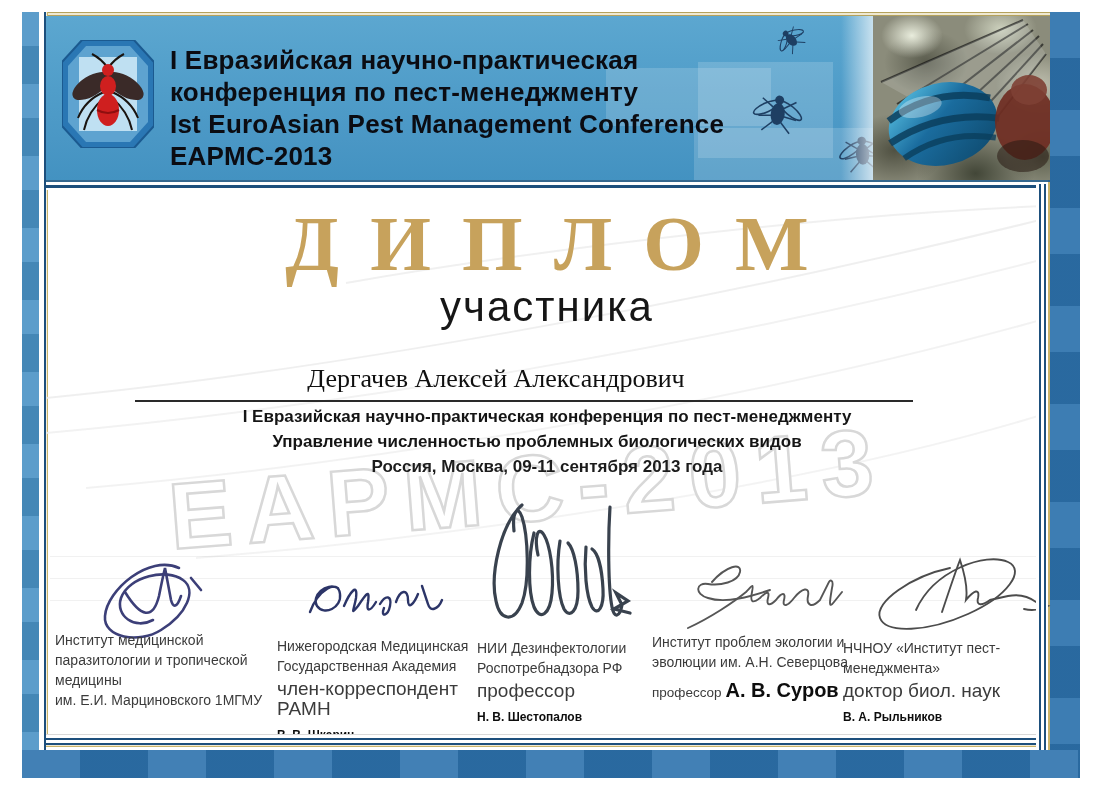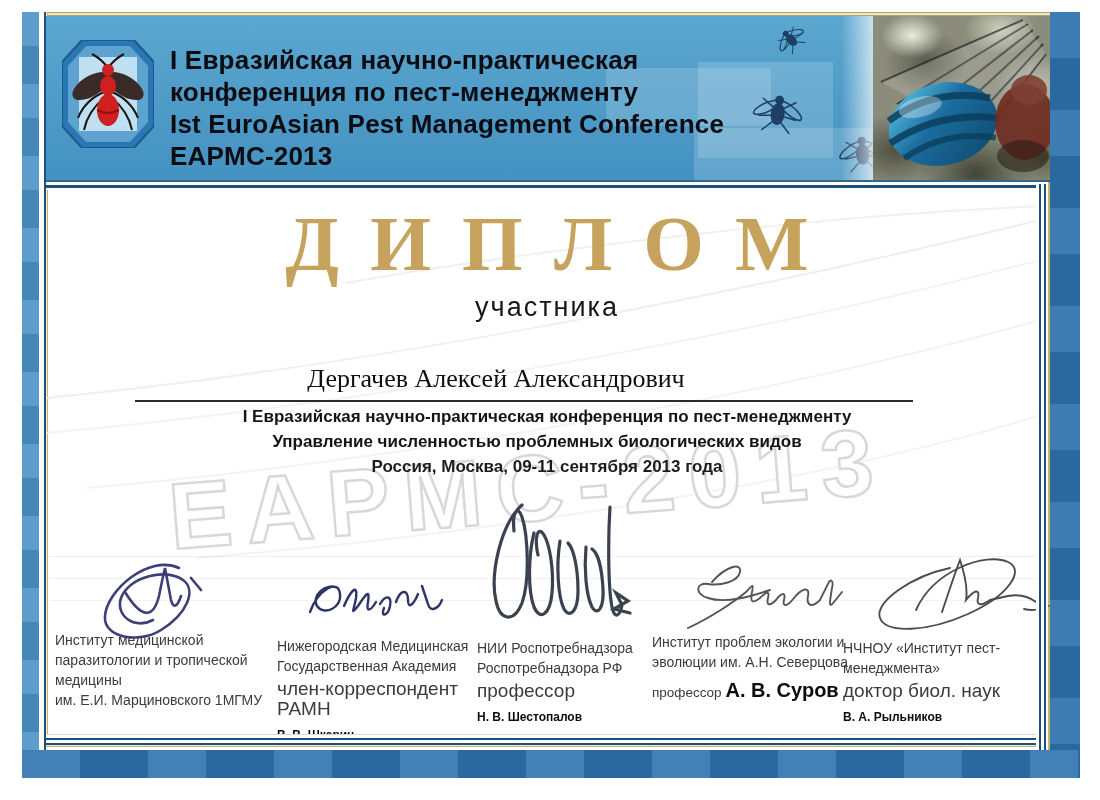--- a/index.html
+++ b/index.html
@@ -42,21 +42,21 @@
       radial-gradient(ellipse 60px 46px at 30% 28%,rgba(50,52,40,.55),transparent 70%),
       radial-gradient(ellipse 72px 52px at 12% 82%,rgba(55,56,42,.7),transparent 70%),
       radial-gradient(ellipse 84px 60px at 58% 96%,rgba(42,47,33,.75),transparent 70%),
       radial-gradient(ellipse 52px 42px at 96% 86%,rgba(66,71,52,.6),transparent 70%);}
 
   
   .diploma-title{left:46px;top:198px;width:1002px;text-align:center;
     font-family:"Liberation Serif",serif;font-weight:700;font-size:78px;line-height:92px;
     letter-spacing:.40em;padding-left:.40em;box-sizing:border-box;color:#c7a25c;}
   .diploma-sub{left:46px;top:283px;width:1002px;text-align:center;
-    font-size:27px;line-height:48px;color:#161616;letter-spacing:2px;font-weight:400;}
+    font-size:42px;line-height:48px;color:#161616;letter-spacing:2px;font-weight:400;}
   .recipient{left:46px;top:359px;width:900px;text-align:center;
     font-family:"Liberation Serif",serif;font-size:26px;line-height:40px;color:#101010;}
   .recipient-line{left:135px;top:400px;width:778px;height:2px;background:#2a2a2a;}
   .line-conf{left:46px;top:407px;width:1002px;text-align:center;
     font-size:17px;font-weight:700;color:#151515;}
   .line-topic{left:46px;top:432px;width:982px;text-align:center;
     font-size:17px;font-weight:700;color:#151515;}
   .line-date{left:46px;top:457px;width:1002px;text-align:center;
     font-size:17px;font-weight:600;color:#1c1c1c;}
   .watermark{left:168px;top:432px;width:800px;text-align:left;white-space:nowrap;
@@ -245,21 +245,21 @@
   </div>
 
   <div class="abs sig-col" style="left:277px;top:636px;width:205px">
     <span class="org-line">Нижегородская Медицинская</span>
     <span class="org-line">Государственная Академия</span>
     <span class="title-sm">член-корреспондент РАМН</span>
     <span class="sig-name">В. В. Шкарин</span>
   </div>
 
   <div class="abs sig-col" style="left:477px;top:638px;width:195px">
-    <span class="org-line">НИИ Роспотребнадзора</span>
+    <span class="org-line">НИИ Дезинфектологии</span>
     <span class="org-line">Роспотребнадзора РФ</span>
     <span class="title-sm">профессор</span>
     <span class="sig-name">Н. В. Шестопалов</span>
   </div>
 
   <div class="abs sig-col" style="left:652px;top:632px;width:200px">
     <span class="org-line">Институт проблем экологии и</span>
     <span class="org-line">эволюции им. А.Н. Северцова</span>
     <div class="name-row"><span class="title-inline">профессор</span> <span class="sig-name">А. В. Суров</span></div>
   </div>

